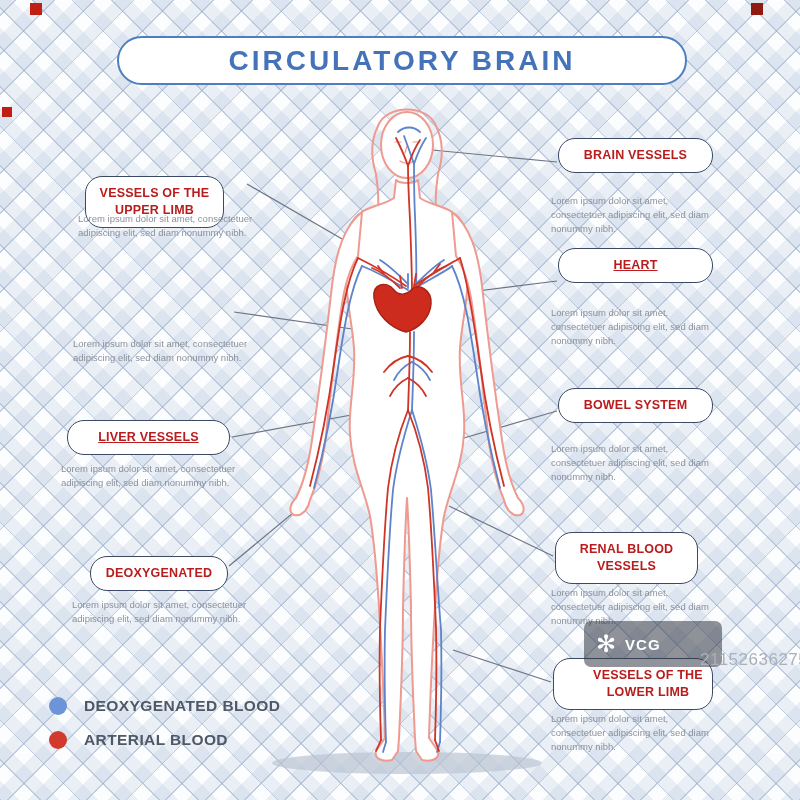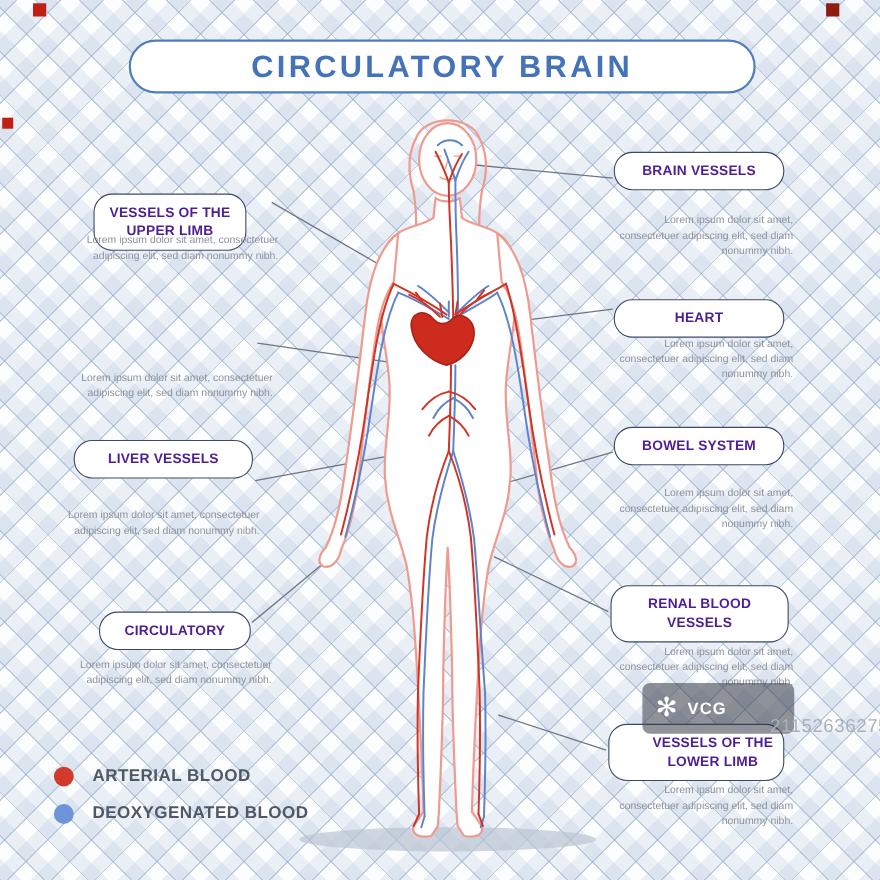--- a/index.html
+++ b/index.html
@@ -14,43 +14,43 @@
       repeating-linear-gradient(-45deg, rgba(122,149,189,0.42) 0 1.2px, rgba(255,255,255,0) 1.2px 28px);
   }
   .title-pill{
     position:absolute;left:117px;top:36px;width:566px;height:45px;
     background:#fff;border:2.5px solid #4e7ec0;border-radius:26px;
     display:flex;align-items:center;justify-content:center;
     font-size:28px;font-weight:bold;letter-spacing:3px;color:#4573ba;
   }
   .label-box{
     position:absolute;background:#fff;border:1.6px solid #3c4a66;border-radius:17px;
-    color:#4c1d95;font-weight:bold;font-size:12.5px;line-height:1.35;
+    color:#b91c1c;font-weight:bold;font-size:12.5px;line-height:1.35;
     text-align:center;padding:8px 6px;letter-spacing:.2px;box-sizing:border-box;
   }
   .lorem{
-    position:absolute;color:#8b909b;font-size:9.5px;line-height:1.45;text-align:right;
+    position:absolute;color:#8b909b;font-size:9.5px;line-height:1.45;text-align:left;
   }
   
   .lb-l1{left:85px;top:176px;width:139px;}
   .lo-l1{left:78px;top:212px;width:175px;}
   .lb-l2{left:88px;top:295px;width:145px;}
   .lo-l2{left:73px;top:337px;width:175px;}
-  .lb-l3{left:67px;top:400px;width:163px;}
+  .lb-l3{left:67px;top:420px;width:163px;text-decoration:underline;}
   .lo-l3{left:61px;top:462px;width:175px;}
   .lb-l4{left:90px;top:556px;width:138px;}
   .lo-l4{left:72px;top:598px;width:175px;}
   
   .lb-r1{left:558px;top:138px;width:155px;}
   .lo-r1{left:551px;top:194px;width:170px;}
-  .lb-r2{left:558px;top:272px;width:155px;}
+  .lb-r2{left:558px;top:248px;width:155px;text-decoration:underline;}
   .lo-r2{left:551px;top:306px;width:170px;}
   .lb-r3{left:558px;top:388px;width:155px;}
   .lo-r3{left:551px;top:442px;width:170px;}
-  .lb-r4{left:555px;top:532px;width:162px;}
+  .lb-r4{left:555px;top:532px;width:143px;}
   .lo-r4{left:551px;top:586px;width:170px;}
   .lb-r5{left:553px;top:658px;width:160px;padding-left:36px;}
   .lo-r5{left:551px;top:712px;width:170px;}
 
   .overlay{position:absolute;left:0;top:0;pointer-events:none;}
   .body-svg{position:absolute;left:266px;top:96px;}
   .shadow{
     position:absolute;left:272px;top:752px;width:270px;height:22px;
     background:#b8c2cf;border-radius:50%;opacity:.65;
   }
@@ -174,46 +174,46 @@
   </svg>
 
   <div class="label-box lb-l1">VESSELS OF THE UPPER LIMB</div>
   <div class="lorem lo-l1">Lorem ipsum dolor sit amet, consectetuer adipiscing elit, sed diam nonummy nibh.</div>
 
   <div class="lorem lo-l2">Lorem ipsum dolor sit amet, consectetuer adipiscing elit, sed diam nonummy nibh.</div>
 
   <div class="label-box lb-l3">LIVER VESSELS</div>
   <div class="lorem lo-l3">Lorem ipsum dolor sit amet, consectetuer adipiscing elit, sed diam nonummy nibh.</div>
 
-  <div class="label-box lb-l4">CIRCULATORY</div>
+  <div class="label-box lb-l4">DEOXYGENATED</div>
   <div class="lorem lo-l4">Lorem ipsum dolor sit amet, consectetuer adipiscing elit, sed diam nonummy nibh.</div>
 
   <div class="label-box lb-r1">BRAIN VESSELS</div>
   <div class="lorem lo-r1">Lorem ipsum dolor sit amet, consectetuer adipiscing elit, sed diam nonummy nibh.</div>
 
   <div class="label-box lb-r2">HEART</div>
   <div class="lorem lo-r2">Lorem ipsum dolor sit amet, consectetuer adipiscing elit, sed diam nonummy nibh.</div>
 
   <div class="label-box lb-r3">BOWEL SYSTEM</div>
   <div class="lorem lo-r3">Lorem ipsum dolor sit amet, consectetuer adipiscing elit, sed diam nonummy nibh.</div>
 
   <div class="label-box lb-r4">RENAL BLOOD VESSELS</div>
   <div class="lorem lo-r4">Lorem ipsum dolor sit amet, consectetuer adipiscing elit, sed diam nonummy nibh.</div>
 
   <div class="label-box lb-r5">VESSELS OF THE LOWER LIMB</div>
   <div class="lorem lo-r5">Lorem ipsum dolor sit amet, consectetuer adipiscing elit, sed diam nonummy nibh.</div>
 
   <div class="legend">
+    <div class="legend-row">
+      <span class="dot" style="background: rgb(109, 147, 216);"></span>
+      <span class="legend-label">DEOXYGENATED BLOOD</span>
+    </div>
     <div class="legend-row">
       <span class="dot" style="background: rgb(209, 58, 44);"></span>
       <span class="legend-label">ARTERIAL BLOOD</span>
-    </div>
-    <div class="legend-row">
-      <span class="dot" style="background: rgb(109, 147, 216);"></span>
-      <span class="legend-label">DEOXYGENATED BLOOD</span>
     </div>
   </div>
 
   <div class="watermark">
     <span class="wm-flower">✻</span>
     <span class="wm-brand">VCG</span>
   </div>
   <div class="wm-id">211526362755</div>
 
 </div>

